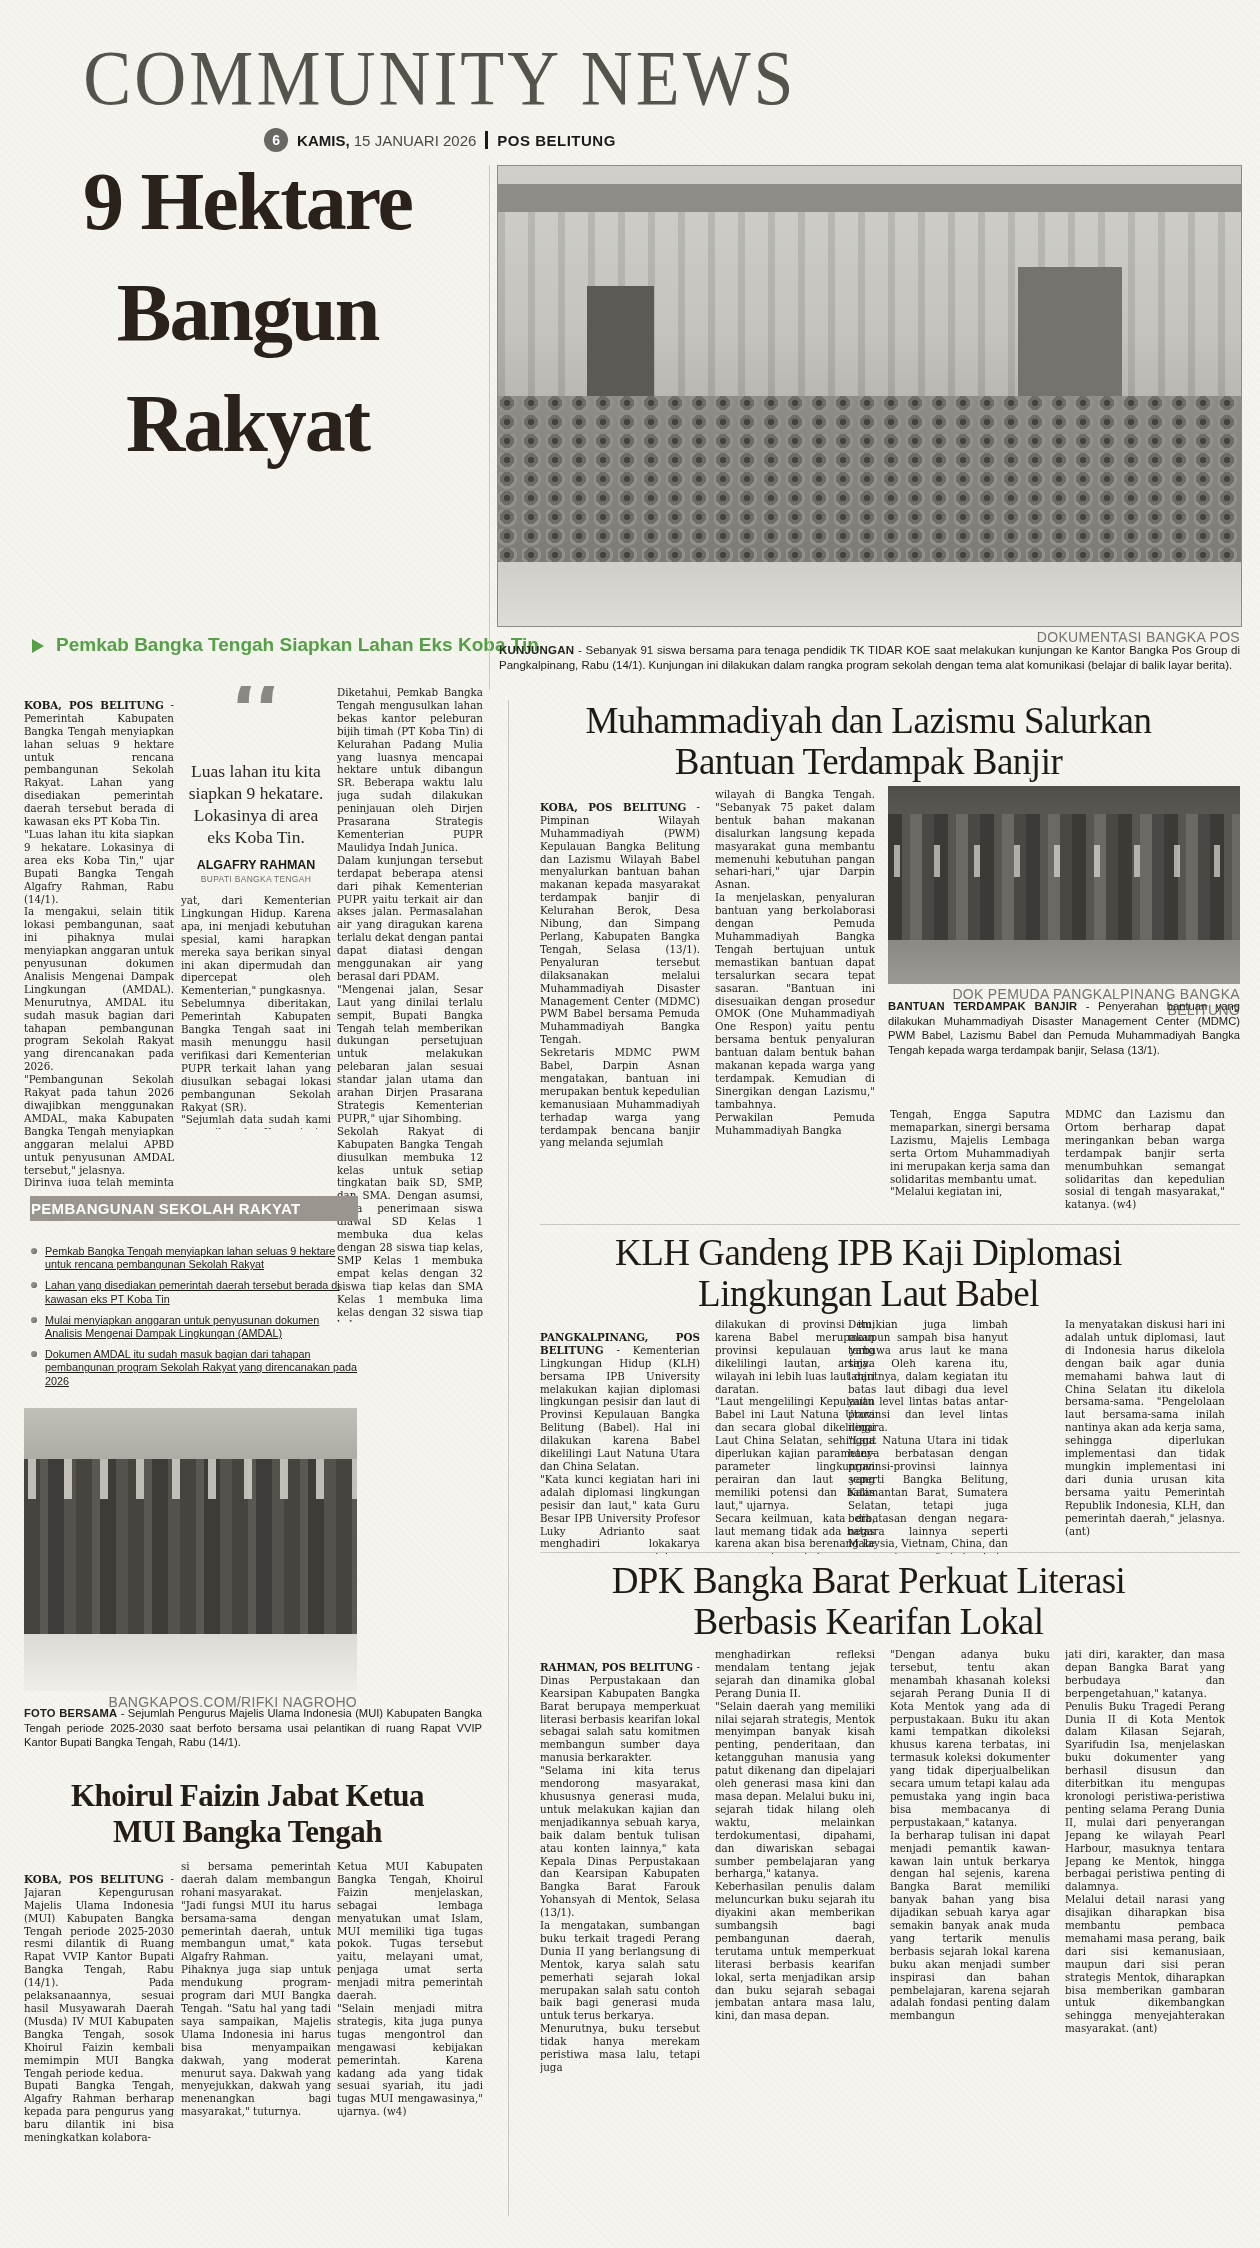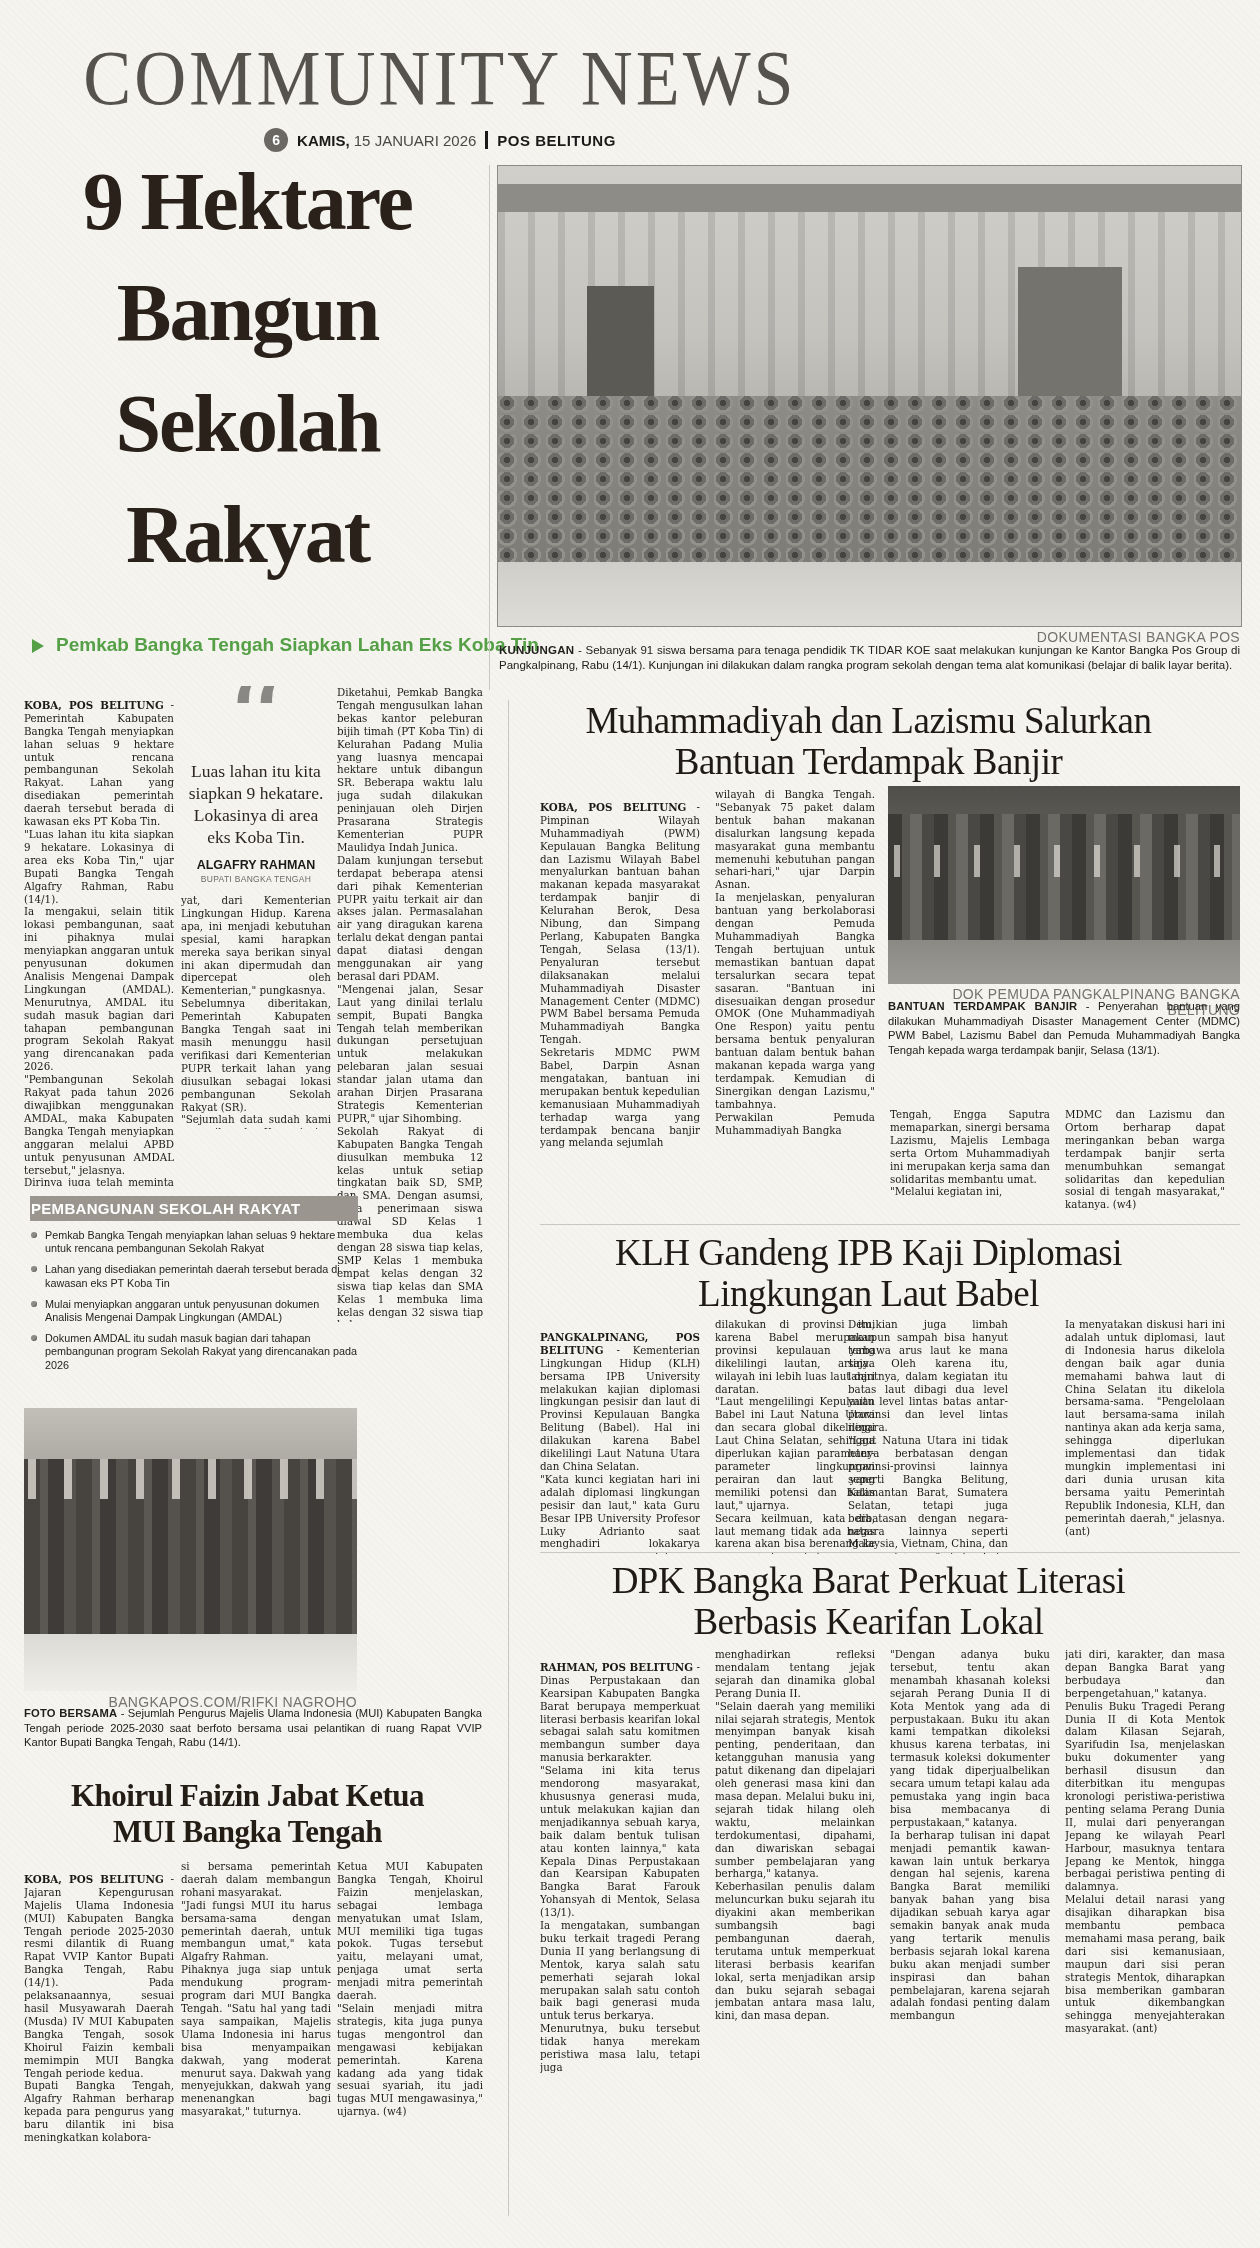--- a/index.html
+++ b/index.html
@@ -38,21 +38,21 @@
   .quoteicon{width:100%;text-align:center;font-family:"DejaVu Serif",serif;
     font-size:120px;line-height:70px;color:#8a8884;height:62px;overflow:hidden;}
   .quotetext{margin-top:12px;text-align:center;font-family:"Liberation Serif",serif;
     font-size:17.5px;line-height:22px;color:#2e2722;font-weight:500;}
   .quoteauthor{margin-top:10px;text-align:center;font-weight:700;font-size:12.5px;color:#1c1a18;}
   .quotetitle{margin-top:2px;text-align:center;font-size:8.5px;color:#6e6b66;letter-spacing:.3px;}
   
   .infobox{left:30px;top:1196px;width:328px;height:208px;}
   .infobox-bar{height:25px;line-height:25px;background:#9a968f;color:#fff;
     font-weight:700;font-size:15px;padding-left:1px;letter-spacing:.3px;}
-  .infobox-items{padding-top:8px;}
+  .infobox-items{padding-top:24px;text-decoration:underline;}
   .ib-item{position:relative;padding-left:15px;margin-bottom:8px;
     font-size:10.8px;line-height:13.2px;color:#26241f;}
   .ib-dot{position:absolute;left:1px;top:3px;width:6px;height:6px;border-radius:50%;
     background:#8d8b85;box-shadow:inset -1px -1px 0 rgba(0,0,0,.25);}
   
   .photo{overflow:hidden;background:#b9b7b1;}
   .frame{border:1px solid #8d8b88;}
   .credit{font-size:14px;color:#76736e;text-align:right;letter-spacing:.3px;}
   .caption{font-size:11.5px;line-height:15px;color:#22201d;text-align:justify;}
   .caption b{font-weight:700;letter-spacing:.2px;}
@@ -74,21 +74,20 @@
       <span><b class="dl-day">KAMIS,</b>
         <span>15 JANUARI 2026</span></span>
       <span class="dl-sep"></span>
       <span class="dl-pub">POS BELITUNG</span>
     </span>
   </div>
 
   <div class="abs mainhead">
     <div>9 Hektare</div>
     <div>Bangun</div>
-    <div>Sekolah</div>
     <div>Rakyat</div>
   </div>
   <div class="abs subarrow"></div>
   <div class="abs subtitle">Pemkab Bangka Tengah Siapkan Lahan Eks Koba Tin</div>
 
   <div class="abs bodycol" style="left:24px;top:686px;width:150px;height:500px;">
     <b>KOBA, POS BELITUNG</b><span> - Pemerintah Kabupaten Bangka Tengah menyiapkan lahan seluas 9 hektare untuk rencana pembangunan Sekolah Rakyat. Lahan yang disediakan pemerintah daerah tersebut berada di kawasan eks PT Koba Tin.
 "Luas lahan itu kita siapkan 9 hekatare. Lokasinya di area eks Koba Tin," ujar Bupati Bangka Tengah Algafry Rahman, Rabu (14/1).
 Ia mengakui, selain titik lokasi pembangunan, saat ini pihaknya mulai menyiapkan anggaran untuk penyusunan dokumen Analisis Mengenai Dampak Lingkungan (AMDAL). Menurutnya, AMDAL itu sudah masuk bagian dari tahapan pembangunan program Sekolah Rakyat yang direncanakan pada 2026.
 "Pembangunan Sekolah Rakyat pada tahun 2026 diwajibkan menggunakan AMDAL, maka Kabupaten Bangka Tengah menyiapkan anggaran melalui APBD untuk penyusunan AMDAL tersebut," jelasnya.

